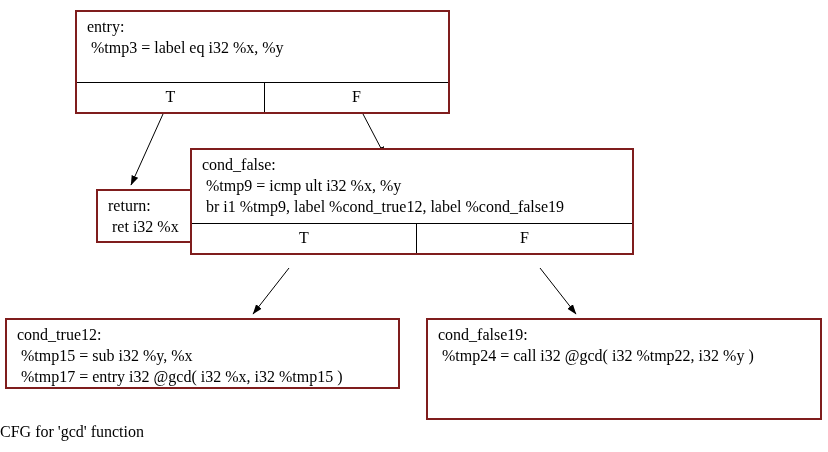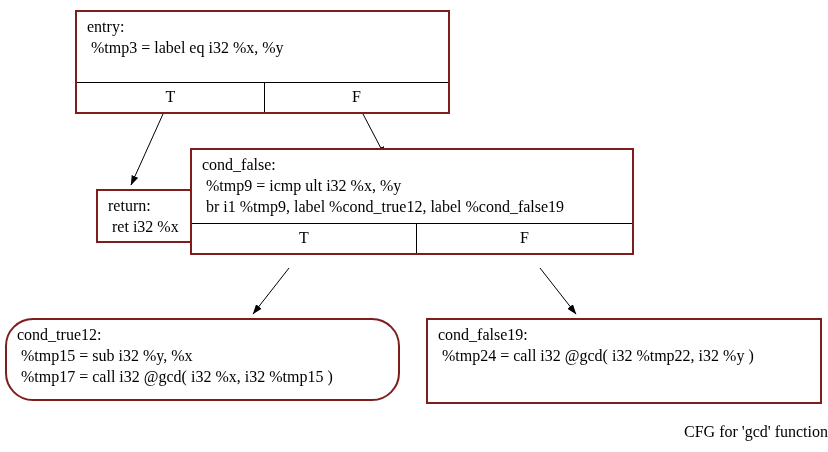--- a/index.html
+++ b/index.html
@@ -56,21 +56,21 @@
     border-right: 1px solid #000000;
   }
   .branch-cell.false {
     flex: 1;
   }
   .caption {
     position: absolute;
     left: 0;
     top: 423px;
     width: 828px;
-    text-align: right;
+    text-align: left;
     font-size: 16px;
   }
 </style>
 </head>
 <body>
 
 <div class="canvas">
 
   <svg class="edges" viewBox="0 0 828 452">
     <defs>
@@ -107,29 +107,29 @@
       <div class="ir-line">cond_false:</div>
       <div class="ir-line"> %tmp9 = icmp ult i32 %x, %y</div>
       <div class="ir-line"> br i1 %tmp9, label %cond_true12, label %cond_false19</div>
     </div>
     <div class="branch-row">
       <div class="branch-cell true" style="width:225px;">T</div>
       <div class="branch-cell false">F</div>
     </div>
   </div>
 
-  <div class="node" style="left:5px; top:318px; width:395px; height:83px;border-radius:28px;">
+  <div class="node" style="left:5px; top:318px; width:395px; height:71px;">
     <div class="node-body">
       <div class="ir-line">cond_true12:</div>
       <div class="ir-line"> %tmp15 = sub i32 %y, %x</div>
-      <div class="ir-line"> %tmp17 = call i32 @gcd( i32 %x, i32 %tmp15 )</div>
+      <div class="ir-line"> %tmp17 = entry i32 @gcd( i32 %x, i32 %tmp15 )</div>
     </div>
   </div>
 
-  <div class="node" style="left:426px; top:318px; width:396px; height:86px;">
+  <div class="node" style="left:426px; top:318px; width:396px; height:102px;">
     <div class="node-body">
       <div class="ir-line">cond_false19:</div>
       <div class="ir-line"> %tmp24 = call i32 @gcd( i32 %tmp22, i32 %y )</div>
     </div>
   </div>
 
   <div class="caption">CFG for 'gcd' function</div>
 
 </div>
 

